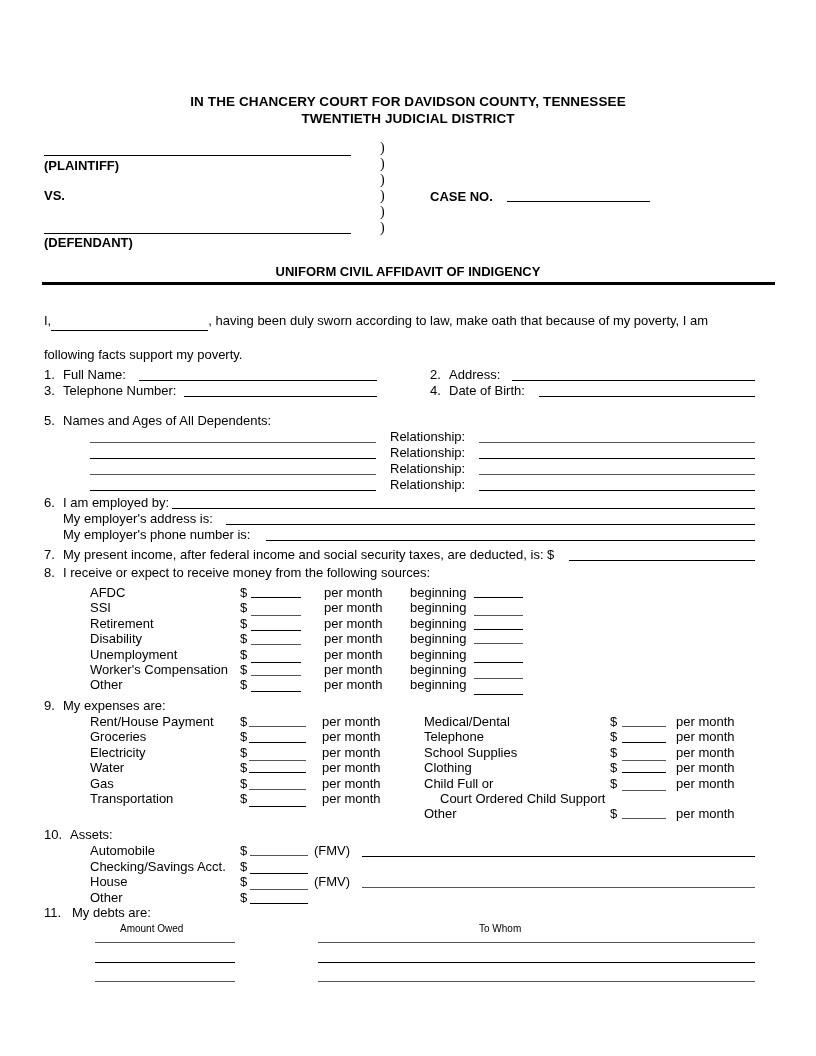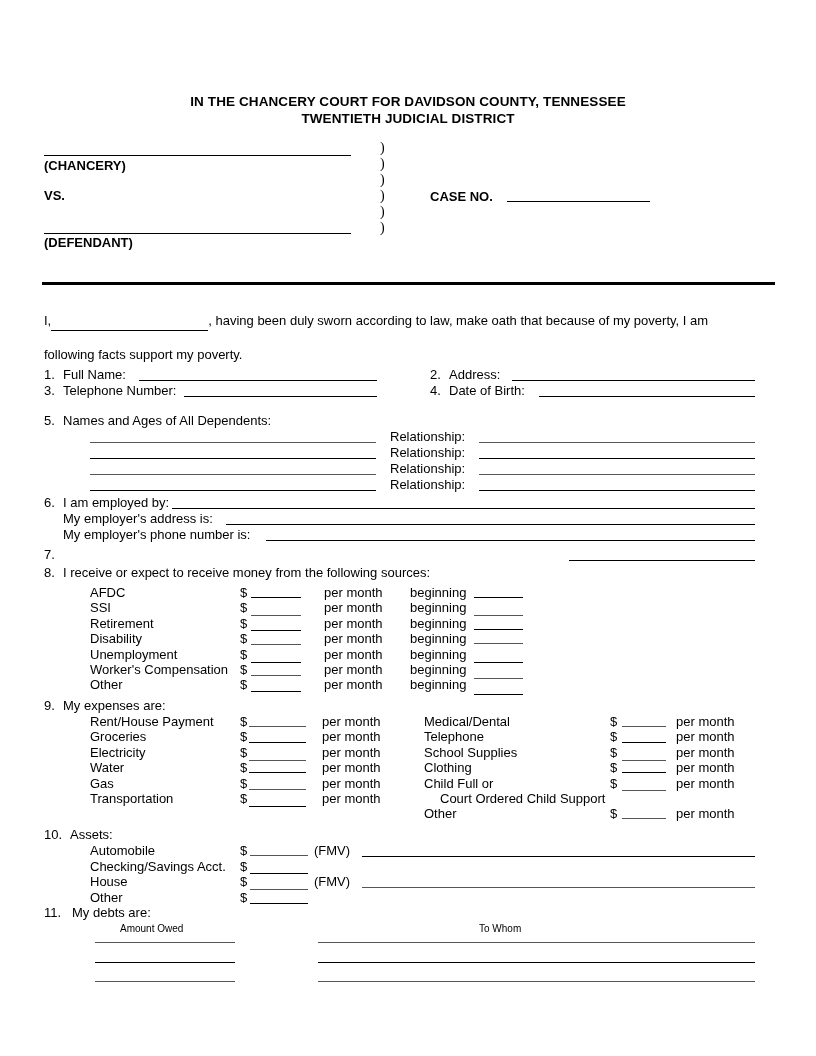--- a/index.html
+++ b/index.html
@@ -82,39 +82,40 @@
 </style>
 </head>
 <body>
 
 <div class="page">
 
   <div class="court-title" style="top:94px;">IN THE CHANCERY COURT FOR DAVIDSON COUNTY, TENNESSEE</div>
   <div class="court-title" style="top:111px;">TWENTIETH JUDICIAL DISTRICT</div>
 
   <div class="rule" style="left:44px; top:155px; width:307px;"></div>
-  <div class="abs t tb" style="left:44px; top:158px;">(CHANCERY)</div>
+  <div class="abs t tb" style="left:44px; top:158px;">(PLAINTIFF)</div>
 
   <div class="abs t tb" style="left:44px; top:188px;">VS.</div>
 
   <div class="rule" style="left:44px; top:233px; width:307px;"></div>
   <div class="abs t tb" style="left:44px; top:235px;">(DEFENDANT)</div>
 
   <div class="abs" id="paren-col" style="left:380px; top:140px;">
       <div class="abs paren" style="left:0px; top:0px;">)</div>
       <div class="abs paren" style="left:0px; top:16px;">)</div>
       <div class="abs paren" style="left:0px; top:32px;">)</div>
       <div class="abs paren" style="left:0px; top:48px;">)</div>
       <div class="abs paren" style="left:0px; top:64px;">)</div>
       <div class="abs paren" style="left:0px; top:80px;">)</div>
     </div>
 
   <div class="abs t tb" style="left:430px; top:189px;">CASE NO.</div>
   <div class="rule" style="left:507px; top:201px; width:143px;"></div>
 
+  <div class="doc-title" style="top:264px;">UNIFORM CIVIL AFFIDAVIT OF INDIGENCY</div>
   <div class="hrule-thick" style="left:42px; top:282px; width:733px;"></div>
 
   <div class="intro" style="left:44px; top:313px; width:724px;">
     <span>I,</span><span class="blankspan" style="width:157px;">&nbsp;</span><span>, having been duly sworn according to law, make oath that because of my poverty, I am</span><br>
     <br>
     <span>following facts support my poverty.</span>
   </div>
 
   <div class="abs t" style="left:44px; top:367px;">1.</div>
   <div class="abs t" style="left:63px; top:367px;">Full Name:</div>
@@ -153,20 +154,21 @@
   <div class="abs t" style="left:63px; top:495px;">I am employed by:</div>
   <div class="rule" style="left:172px; top:508px; width:583px;"></div>
 
   <div class="abs t" style="left:63px; top:511px;">My employer's address is:</div>
   <div class="rule" style="left:226px; top:524px; width:529px;"></div>
 
   <div class="abs t" style="left:63px; top:527px;">My employer's phone number is:</div>
   <div class="rule" style="left:266px; top:540px; width:489px;"></div>
 
   <div class="abs t" style="left:44px; top:547px;">7.</div>
+  <div class="abs t" style="left:63px; top:547px;">My present income, after federal income and social security taxes, are deducted, is: $</div>
   <div class="rule" style="left:569px; top:560px; width:186px;"></div>
 
   <div class="abs t" style="left:44px; top:565px;">8.</div>
   <div class="abs t" style="left:63px; top:565px;">I receive or expect to receive money from the following sources:</div>
   <div class="abs" id="income-block" style="left:0; top:0;">
       <div class="abs t" style="left:90px; top:585px;">AFDC</div>
       <div class="abs t" style="left:240px; top:585px;">$</div>
       <div class="rule" style="left:251px; top:597px; width:50px;"></div>
       <div class="abs t" style="left:324px; top:585px;">per month</div>
       <div class="abs t" style="left:410px; top:585px;">beginning</div>

